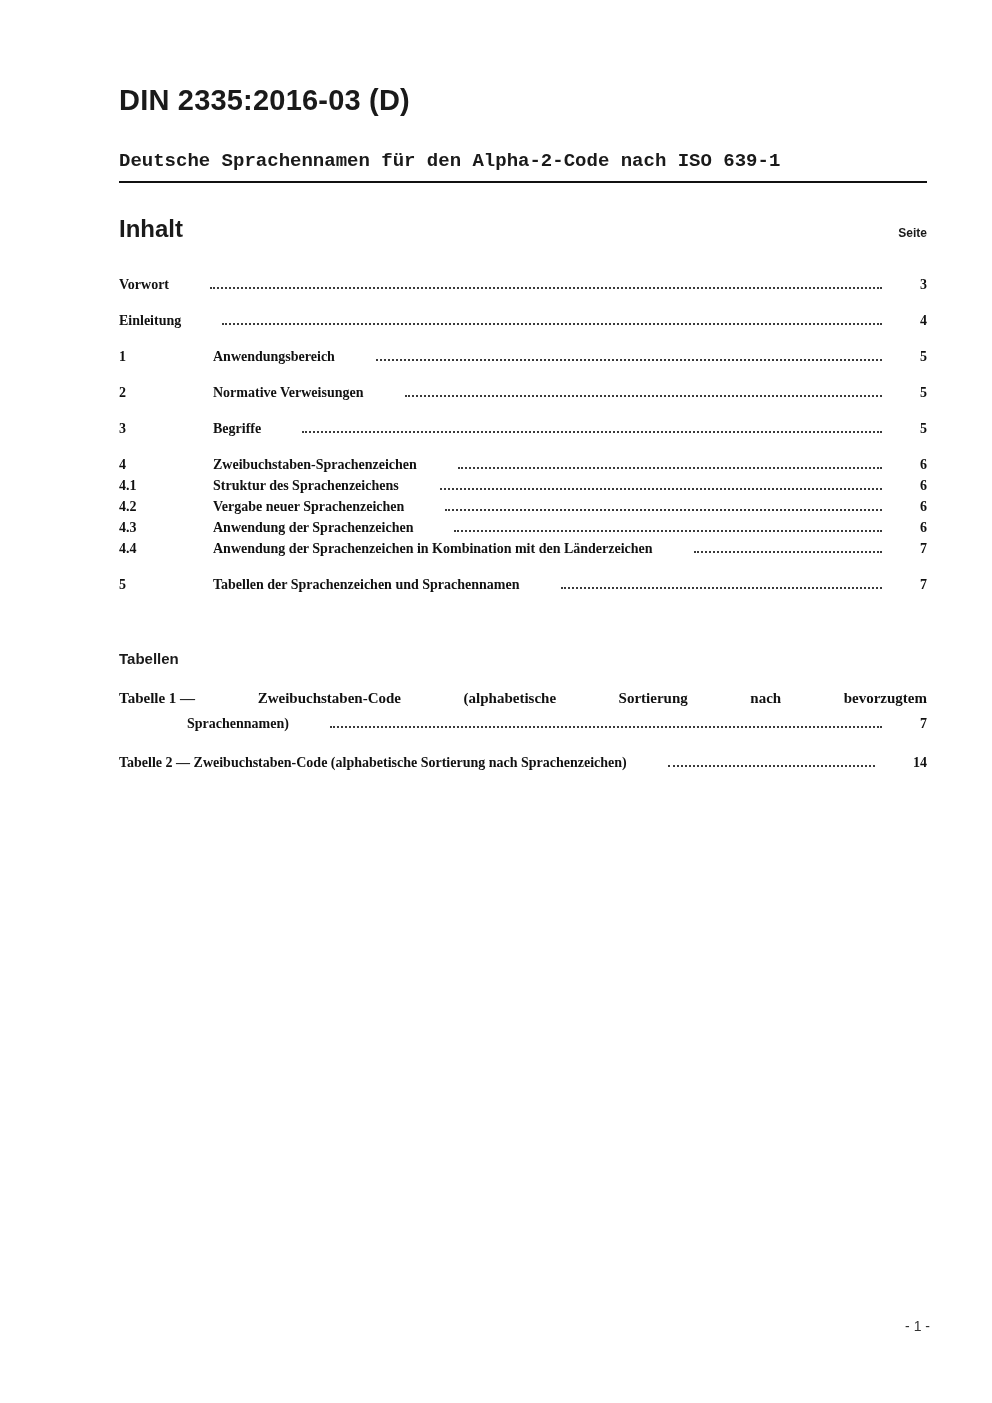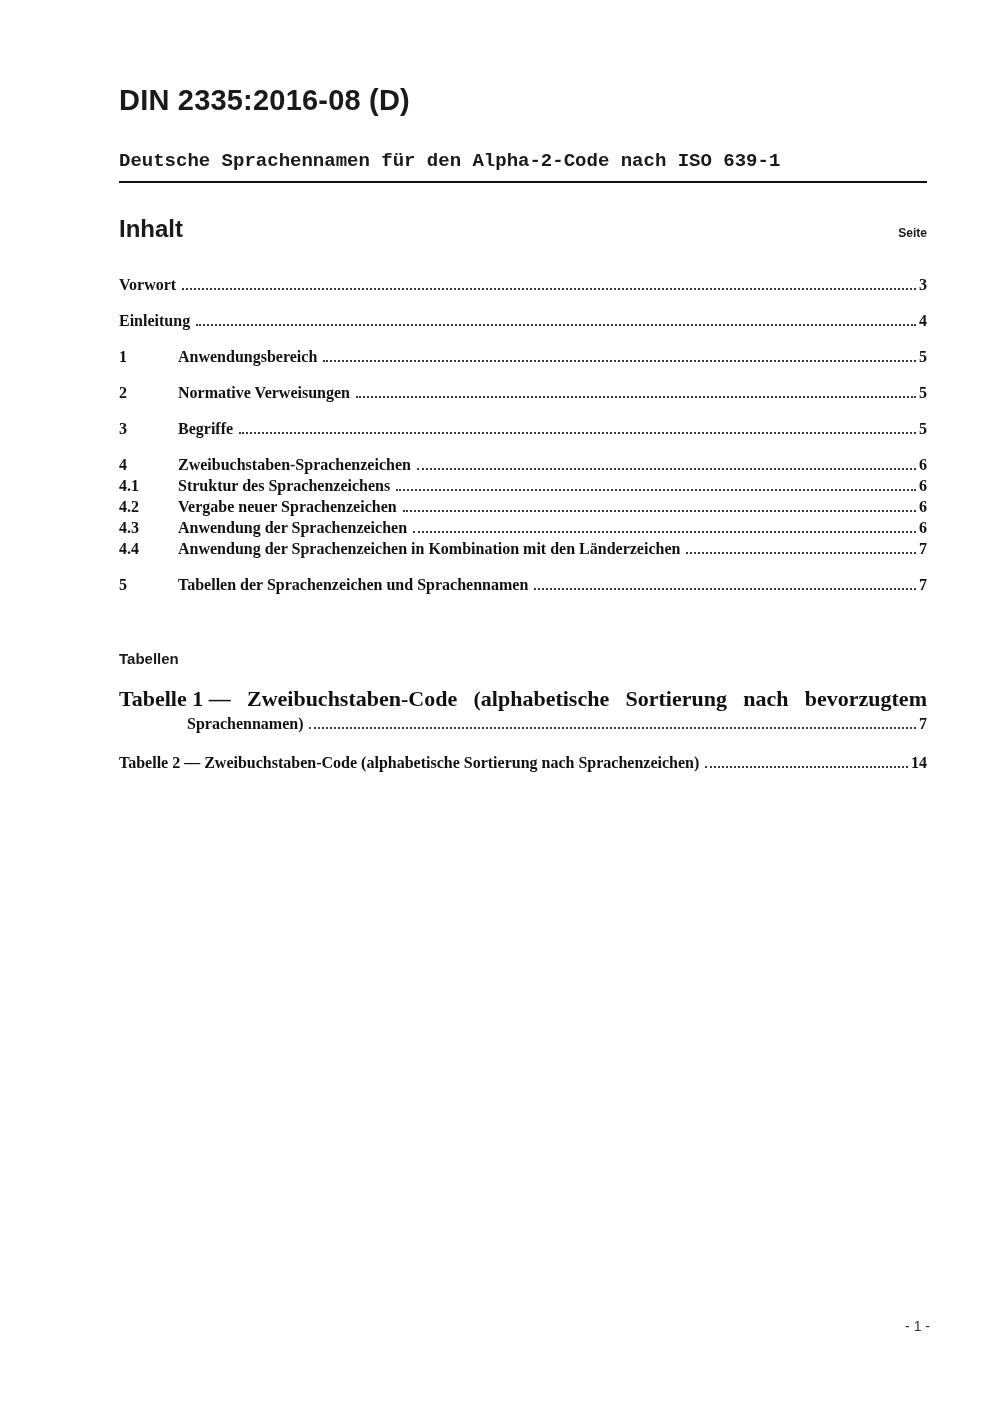--- a/index.html
+++ b/index.html
@@ -52,23 +52,24 @@
     font-size: 12px;
     font-weight: 700;
     font-family: "Liberation Sans", sans-serif;
   }
   .toc { margin-top: 32px; }
   .toc-row {
     display: flex;
     align-items: baseline;
     font-family: "Liberation Serif", serif;
     font-weight: 700;
-    font-size: 16px;
+    font-size: 14px;
     line-height: 19px;
     color: #111;
+    gap: 35px;
   }
   .toc-num { flex: 0 0 59px; }
   .toc-label { white-space: nowrap; }
   .leader {
     flex: 1 1 auto;
     min-width: 16px;
     border-bottom: 2px dotted #3a3a3a;
     margin: 0 3px 4px 6px;
     height: 1px;
   }
@@ -81,42 +82,42 @@
     font-weight: 700;
     font-family: "Liberation Sans", sans-serif;
   }
   .table-entry { margin-top: 22px; }
   .table-entry.first { margin-top: 22px; }
   .justify-line {
     display: flex;
     justify-content: space-between;
     font-family: "Liberation Serif", serif;
     font-weight: 700;
-    font-size: 22px;
+    font-size: 15px;
     line-height: 19px;
     color: #111;
   }
   .line2 { margin-top: 6px; padding-left: 68px; }
   .t2 { margin-top: 20px; }
   .t3 { margin-top: 21px; }
   .footer-page-num {
     position: absolute;
     right: 62px;
     top: 1318px;
     font-size: 14px;
     color: #333;
     font-family: "Liberation Sans", sans-serif;
   }
 </style>
 </head>
 <body>
 
 <div class="page-content">
 
-  <div class="doc-title">DIN 2335:2016-08 (D)</div>
+  <div class="doc-title">DIN 2335:2016-03 (D)</div>
 
   <div class="doc-subtitle">Deutsche Sprachennamen für den Alpha-2-Code nach ISO 639-1</div>
   <hr class="subtitle-rule">
 
   <div class="inhalt-row">
     <span class="inhalt-heading">Inhalt</span>
     <span class="seite-label">Seite</span>
   </div>
 
   <div class="toc">

